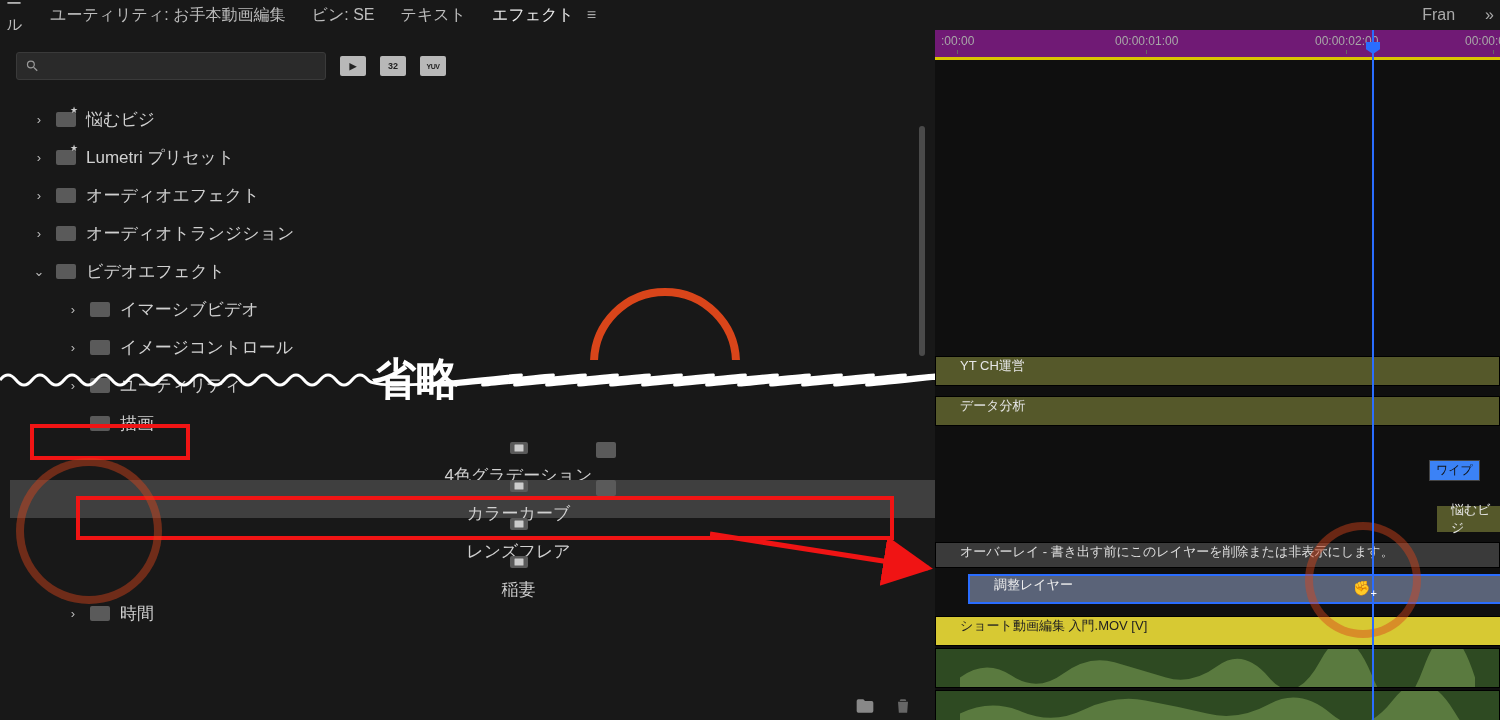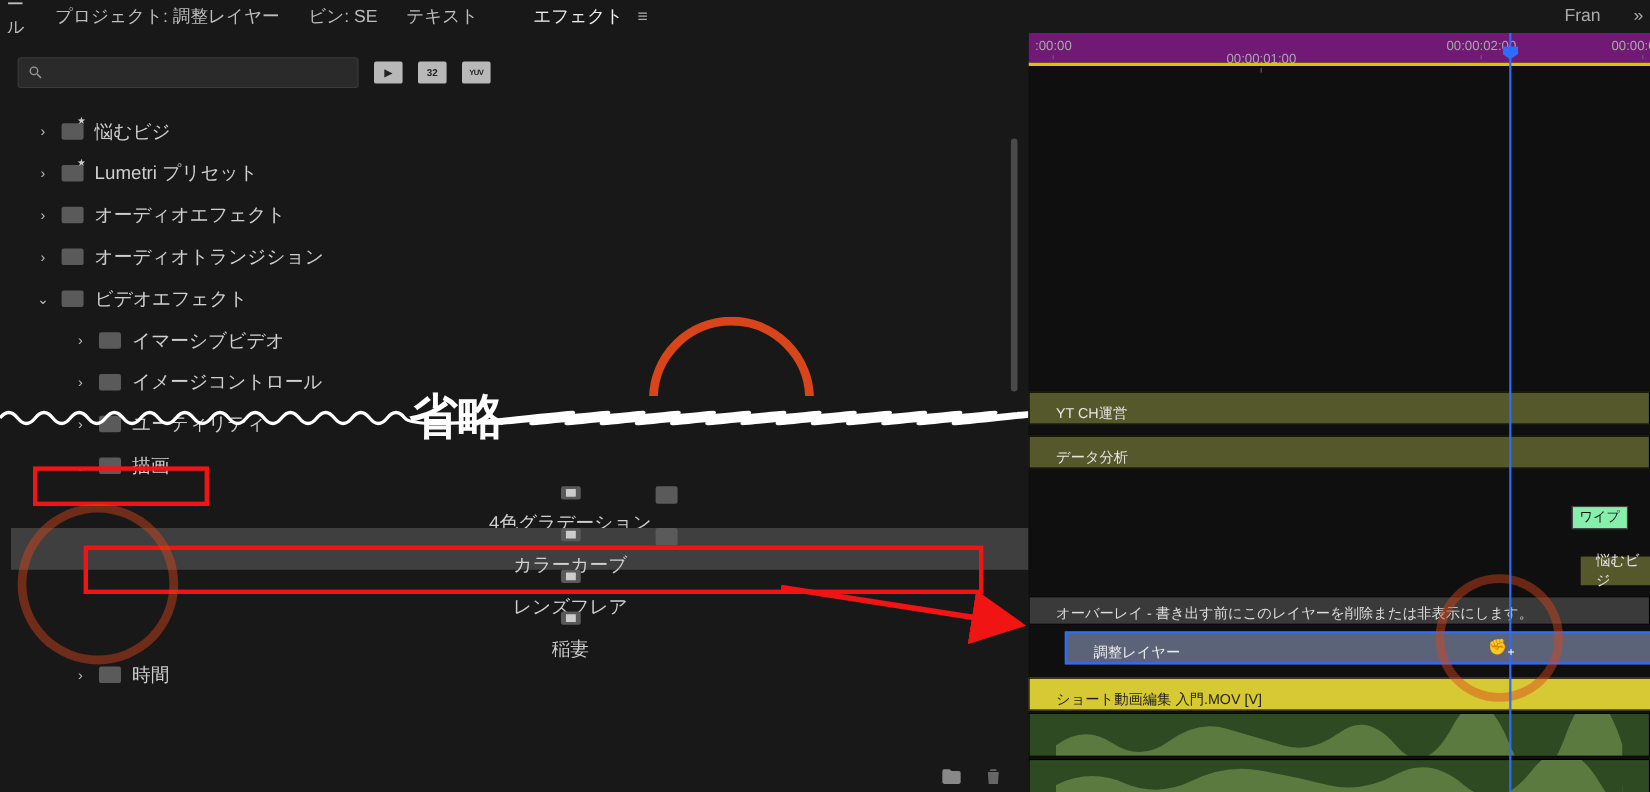--- a/index.html
+++ b/index.html
@@ -2,21 +2,21 @@
 <html><head>
 <meta charset="utf-8">
 <style>
   * { box-sizing: border-box; margin: 0; padding: 0; font-family: "Hiragino Kaku Gothic Pro", "Meiryo", sans-serif; }
   body { width: 1500px; height: 720px; background: #181818; color: #c8c8c8; overflow: hidden; position: relative; }
 
   
   .tabs { display: flex; align-items: center; height: 30px; gap: 26px; padding: 0 6px; font-size: 16px; color: #bdbdbd; }
   .tabs .cut { width: 18px; }
   .tab { white-space: nowrap; cursor: pointer; }
-  .tab.active { color: #eee; position: relative; font-weight: 500; margin-left: 24px; }
+  .tab.active { color: #eee; position: relative; font-weight: 500; }
   .tab.active::after { content: ""; position: absolute; left: 0; right: 0; bottom: -6px; height: 2px; background: #2b6de0; }
   .tab-more { color: #aaa; margin-left: 4px; }
   .tabs .spacer { flex: 1; }
   .tab-last { color: #aaa; }
 
   
   .main { display: flex; height: 690px; }
   .left { width: 935px; background: #181818; position: relative; }
   .right { width: 565px; background: #0f0f0f; position: relative; overflow: hidden; }
 
@@ -61,37 +61,37 @@
   
   .ruler { height: 28px; background: #701a75; color: #a8a8a8; font-size: 12px; display: flex; align-items: center; position: relative; border-bottom: 1px solid #000; }
   .ruler .tick { position: absolute; top: 4px; height: 20px; display: flex; flex-direction: column; align-items: center; }
   .ruler .tick::after { content: ""; width: 1px; height: 6px; background: #666; margin-top: 2px; }
   .ruler .tick span { font-size: 12px; }
   .yellow-line { position: absolute; top: 27px; left: 0; right: 0; height: 3px; background: #d9c400; }
   .playhead { position: absolute; top: 0; bottom: 0; width: 2px; background: #2a6dff; z-index: 5; }
   .playhead::before { content: ""; position: absolute; top: 12px; left: -6px; width: 14px; height: 12px; background: #2a6dff; clip-path: polygon(0 0, 100% 0, 100% 60%, 50% 100%, 0 60%); }
 
   .tracks { position: absolute; top: 30px; left: 0; right: 0; bottom: 0; }
-  .clip { position: absolute; height: 30px; border: 1px solid #000; font-size: 13px; display: flex; align-items: flex-end; padding: 0 24px; color: #e6e6e6; overflow: hidden; white-space: nowrap; }
+  .clip { position: absolute; height: 30px; border: 1px solid #000; font-size: 13px; display: flex; align-items: flex-start; padding: 0 24px; color: #e6e6e6; overflow: hidden; white-space: nowrap; }
   .clip.olive { background: #55582a; }
   .clip.overlay-gray { background: #3a3a3a; color: #ddd; height: 26px; }
   .clip.adjust { background: #5a6378; border: 2px solid #2a6dff; color: #eee; height: 30px; margin-left: 33px; }
   .clip.yellow { background: #d7c933; color: #222; }
   .clip.audio { background: #2e4a22; height: 40px; }
-  .wipe-chip { position: absolute; background: #86efac; color: #111; font-size: 12px; padding: 1px 6px; border: 1px solid #444; }
+  .wipe-chip { position: absolute; background: #3b82f6; color: #111; font-size: 12px; padding: 1px 6px; border: 1px solid #444; }
   .olive2 { position: absolute; background: #55582a; color: #e6e6e6; font-size: 13px; padding: 3px 6px; height: 26px; display: flex; align-items:center; }
   .cursor-hand { position: absolute; font-size: 14px; color: #fff; z-index: 6; }
 
 </style>
 </head>
 <body>
 
 <div class="tabs">
   <span class="cut">ール</span>
-  <span class="tab">プロジェクト: 調整レイヤー</span>
+  <span class="tab">ユーティリティ: お手本動画編集</span>
   <span class="tab">ビン: SE</span>
   <span class="tab">テキスト</span>
   <span class="tab active">
     <span>エフェクト</span>
     &nbsp;<span class="tab-more">≡</span>
   </span>
   <span class="spacer"></span>
   <span class="tab-last">Fran</span>
   <span class="tab-more">»</span>
 </div>
@@ -225,21 +225,21 @@
         </defs>
         <line x1="0" y1="6" x2="218" y2="40" stroke="#f01414" stroke-width="5" marker-end="url(#ah)"></line>
       </svg>
   </div>
 
   <div class="right">
     <div class="ruler">
       <div class="tick" style="left:6px;">
           <span>:00:00</span>
         </div>
-      <div class="tick" style="left:180px;margin-top:12px;">
+      <div class="tick" style="left:180px;">
           <span>00:00:01:00</span>
         </div>
       <div class="tick" style="left:380px;">
           <span>00:00:02:00</span>
         </div>
       <div class="tick" style="left:530px;">
           <span>00:00:03:0</span>
         </div>
     </div>
     <div class="yellow-line"></div>

